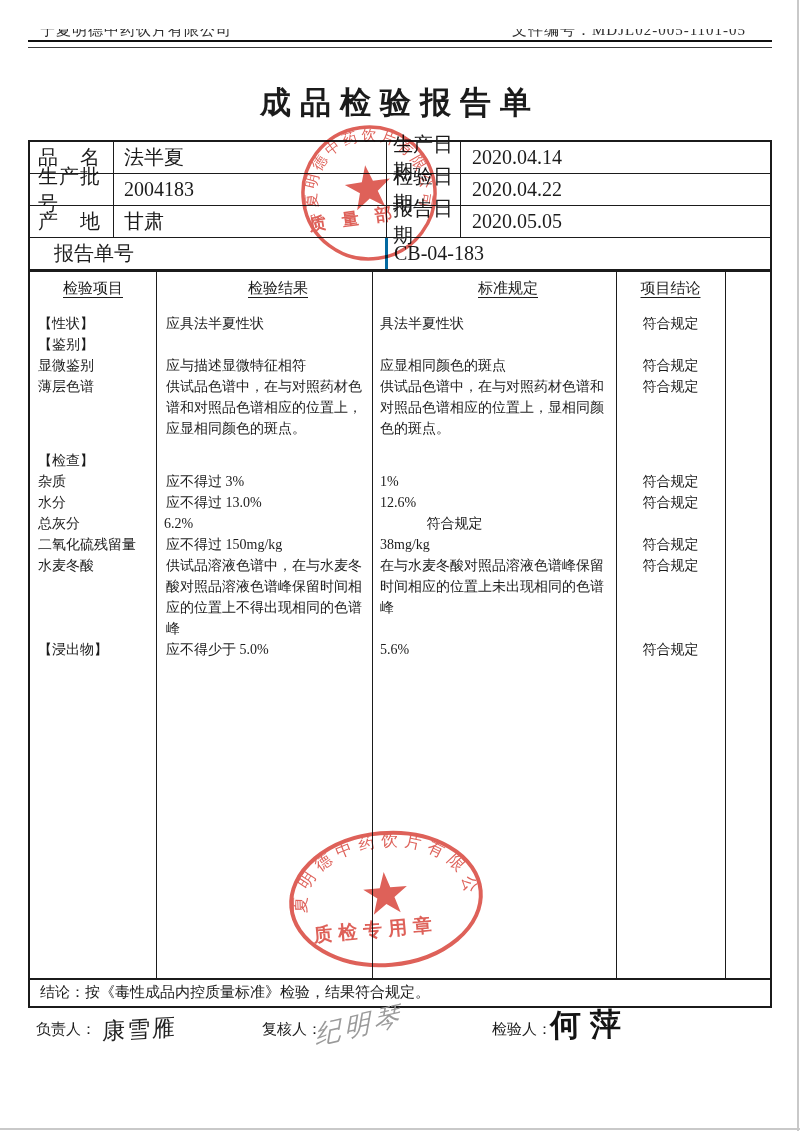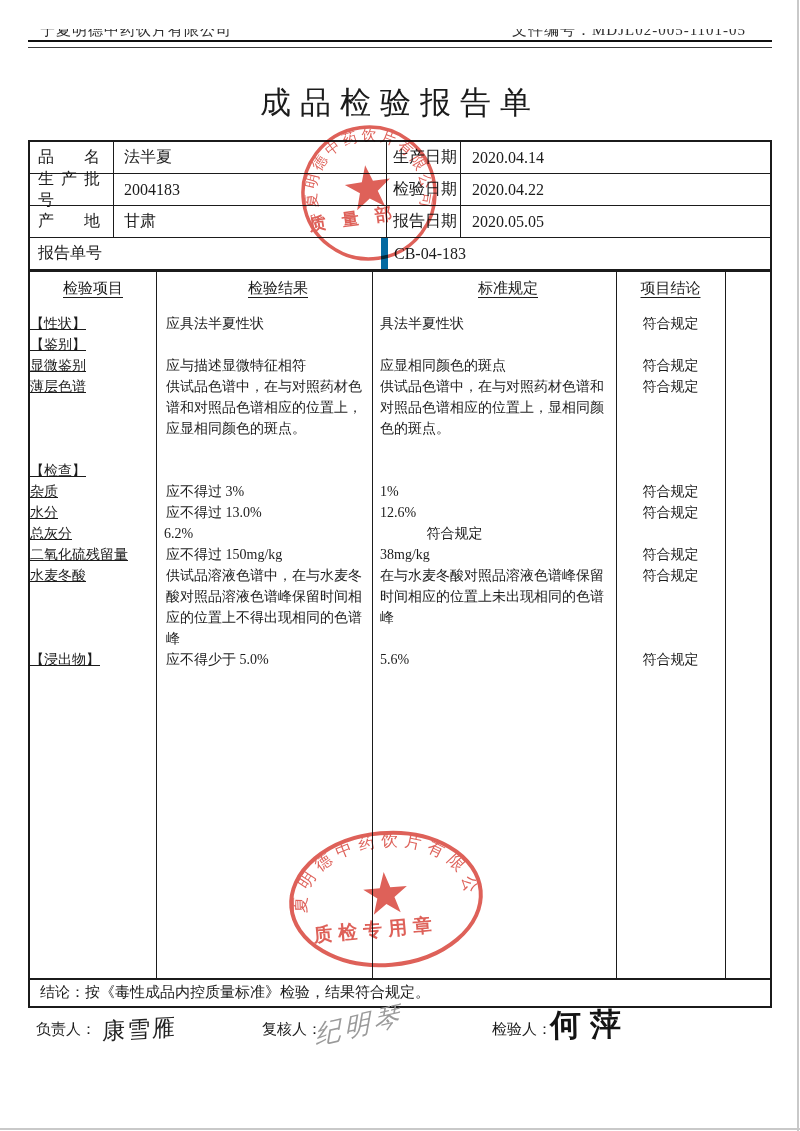--- a/index.html
+++ b/index.html
@@ -12,48 +12,48 @@
 
   
   .hdr{position:absolute;top:29px;height:10px;overflow:hidden;font-size:15px;color:#2e2e2e;}
   .hdr-inner{display:block;margin-top:-8px;letter-spacing:1px;}
   .hdr-left{left:40px;width:260px;}
   .hdr-right{left:512px;width:260px;}
   .rule1{position:absolute;left:28px;width:744px;top:40px;height:2px;background:#101010;}
   .rule2{position:absolute;left:28px;width:744px;top:47px;height:1px;background:#3c3c3c;}
 
   .title{position:absolute;left:0;top:82px;width:100%;text-align:center;
-    font-size:31px;font-weight:normal;letter-spacing:9px;}
+    font-size:31px;font-weight:bold;letter-spacing:9px;}
 
   
   .info-table{position:absolute;left:28px;top:140px;width:744px;box-sizing:border-box;
-    border:2px solid #1b1b1b;font-size:16px;}
+    border:2px solid #1b1b1b;font-size:20px;}
   .info-row{display:flex;height:31px;align-items:center;}
   .info-row + .info-row{border-top:1px solid #1b1b1b;}
   .ic{box-sizing:border-box;height:100%;display:flex;align-items:center;}
   .ic-l1{width:84px;border-right:1px solid #1b1b1b;padding-left:8px;}
   .jlabel{display:inline-block;width:62px;text-align:justify;text-align-last:justify;}
   .ic-v1{width:273px;border-right:1px solid #1b1b1b;padding-left:10px;}
   .ic-l2{width:74px;border-right:1px solid #1b1b1b;padding-left:6px;}
   .ic-v2{flex:1;padding-left:11px;}
-  .ic-wide{width:358px;border-right:7px solid #0369a1;padding-left:8px;}
+  .ic-wide{width:358px;border-right:3px solid #0369a1;padding-left:24px;}
   .ic-wv{flex:1;padding-left:6px;}
 
   
   .insp-table{position:absolute;left:28px;top:270px;width:744px;height:738px;
     box-sizing:border-box;border:2px solid #1b1b1b;font-size:14px;}
   .insp-body{position:relative;height:706px;overflow:hidden;}
   .vline{position:absolute;top:0;height:706px;width:1px;background:#1b1b1b;}
   .vl1{left:126px;} .vl2{left:342px;} .vl3{left:586px;} .vl4{left:695px;}
   .insp-header{display:flex;padding-top:6px;font-size:15px;height:21px;line-height:21px;}
   .h-cell{text-align:center;text-decoration:underline;text-underline-offset:4px;}
   .h1{width:126px;} .h2{width:216px;} .h3{width:244px;} .h4{width:109px;}
   .irow{display:flex;line-height:21px;}
-  .mt14{margin-top:14px;} .mt21{margin-top:21px;}
-  .c-item{width:126px;box-sizing:border-box;text-decoration:underline;}
+  .mt14{margin-top:14px;} .mt21{margin-top:11px;}
+  .c-item{width:126px;padding-left:8px;box-sizing:border-box;}
   .c-std{width:216px;padding:0 10px;box-sizing:border-box;}
   .c-res{width:244px;padding:0 8px;box-sizing:border-box;}
   .c-con{width:109px;text-align:center;}
   .concl-row{position:absolute;left:0;right:0;bottom:0;height:28px;box-sizing:border-box;
     border-top:2px solid #1b1b1b;line-height:25px;padding-left:10px;font-size:15px;}
 
   
   .sig-label{position:absolute;font-size:15px;top:1020px;}
   .sl1{left:36px;} .sl2{left:262px;} .sl3{left:492px;}
   .sig-name{position:absolute;font-family:"Liberation Sans","DejaVu Sans",sans-serif;white-space:nowrap;}

